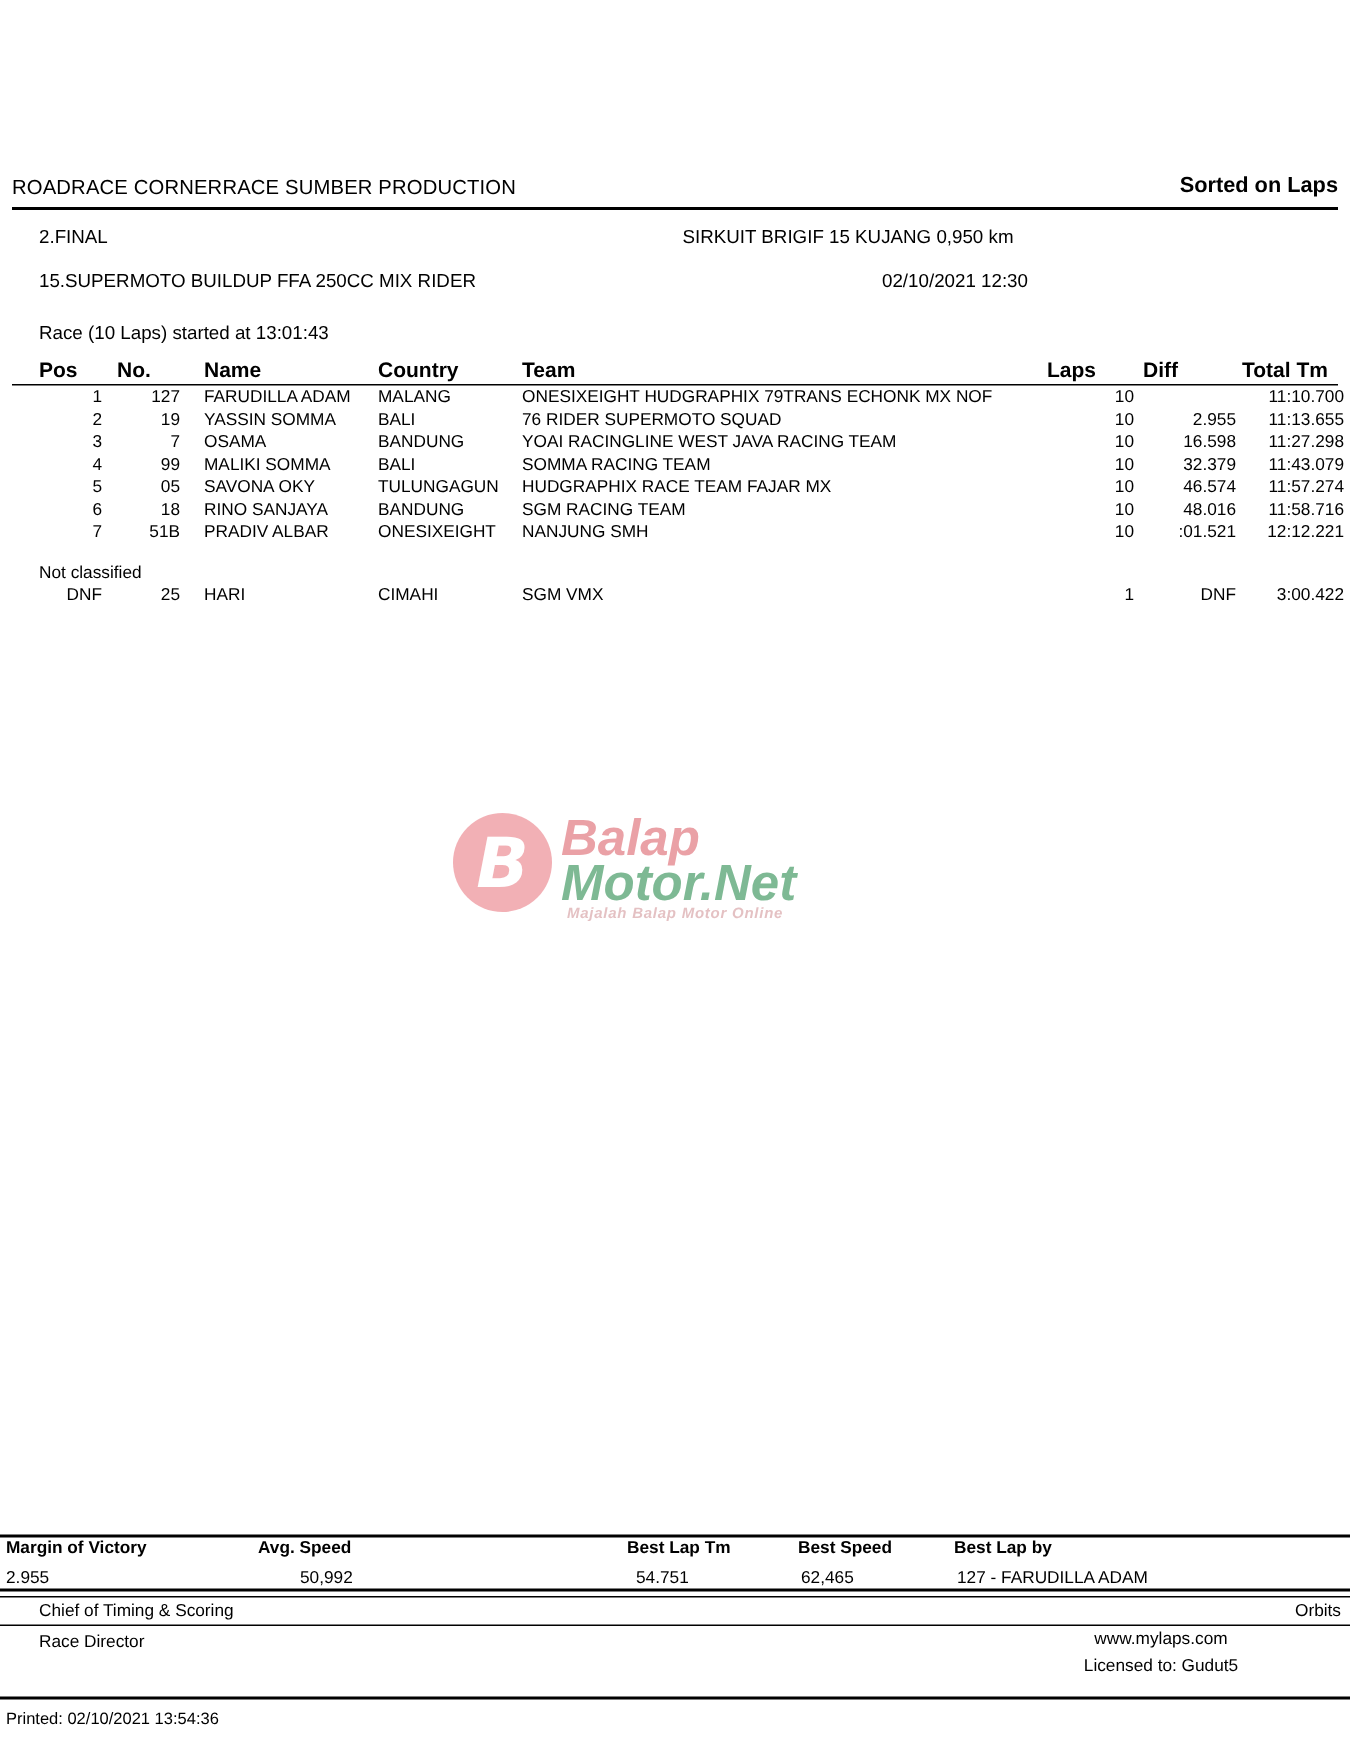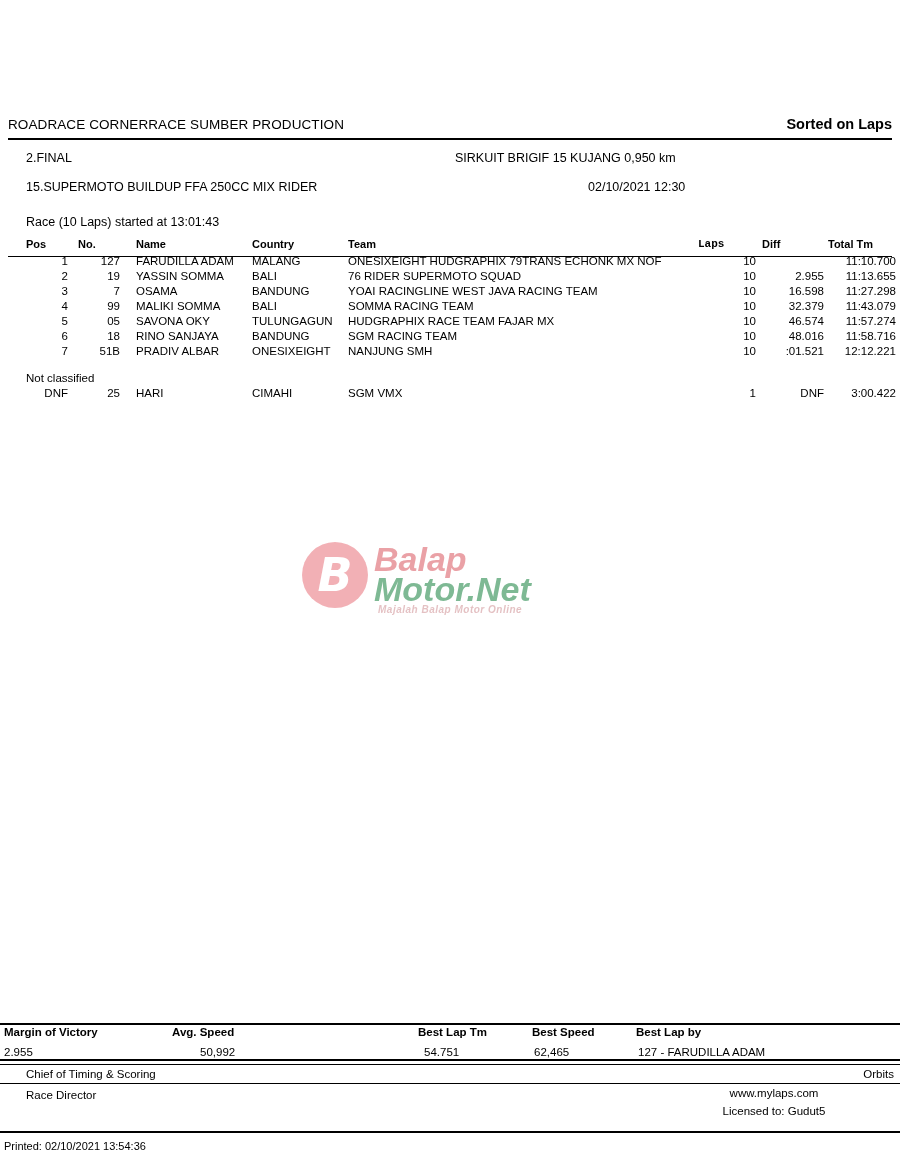--- a/index.html
+++ b/index.html
@@ -62,21 +62,21 @@
     top: 238px;
     width: 884px;
     font-size: 11.5px;
   }
   table.res {
     width: 884px;
     border-collapse: collapse;
     table-layout: fixed;
   }
   table.res th {
-    font-size: 11px;
+    font-size: 14px;
     font-weight: bold;
     text-align: left;
     padding: 0 0 3px 0;
     vertical-align: bottom;
   }
   table.res td {
     font-size: 11.5px;
     padding: 1.5px 0;
     vertical-align: top;
     white-space: nowrap;
@@ -86,21 +86,21 @@
   .c-no    { width: 42px;  text-align: right; padding-right: 10px !important; }
   .c-name  { width: 116px; padding-left: 6px !important; }
   .c-ctry  { width: 96px;  }
   .c-team  { width: 330px; }
   .c-laps  { width: 58px;  text-align: right; padding-right: 6px !important; }
   .c-diff  { width: 62px;  text-align: right; padding-right: 4px !important; }
   .c-total { width: 68px;  text-align: right; padding-right: 4px !important; }
 
   th.c-pos  { text-align: left; padding-left: 18px !important; }
   th.c-no   { text-align: left; padding-left: 2px !important; }
-  th.c-laps { text-align: left; padding-left: 20px !important; font-family: Liberation Mono, monospace; }
+  th.c-laps { text-align: left; padding-left: 20px !important; }
   th.c-diff { text-align: right; padding-right: 4px !important; }
   th.c-total{ text-align: right; padding-right: 4px !important; margin-top: 16px; }
 
   .hdr-rule {
     position: absolute;
     left: 8px;
     top: 256px;
     width: 884px;
     height: 1px;
     background: #000;

